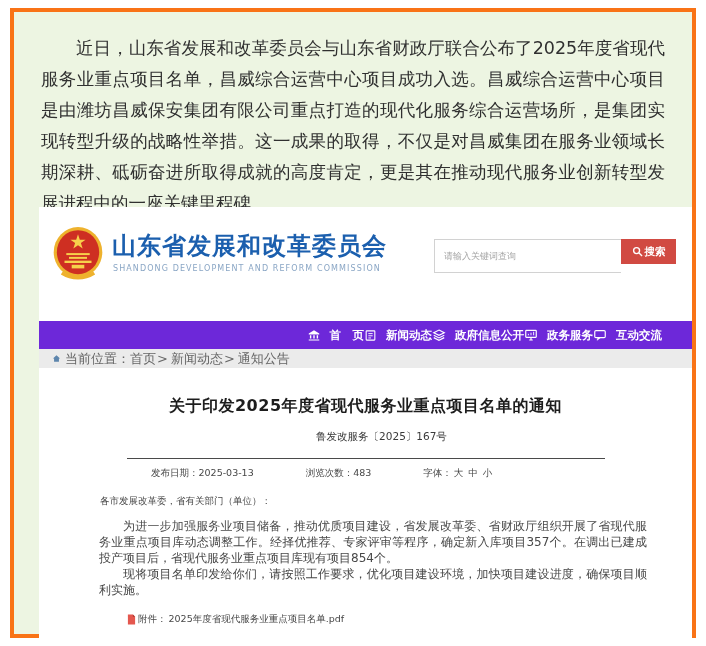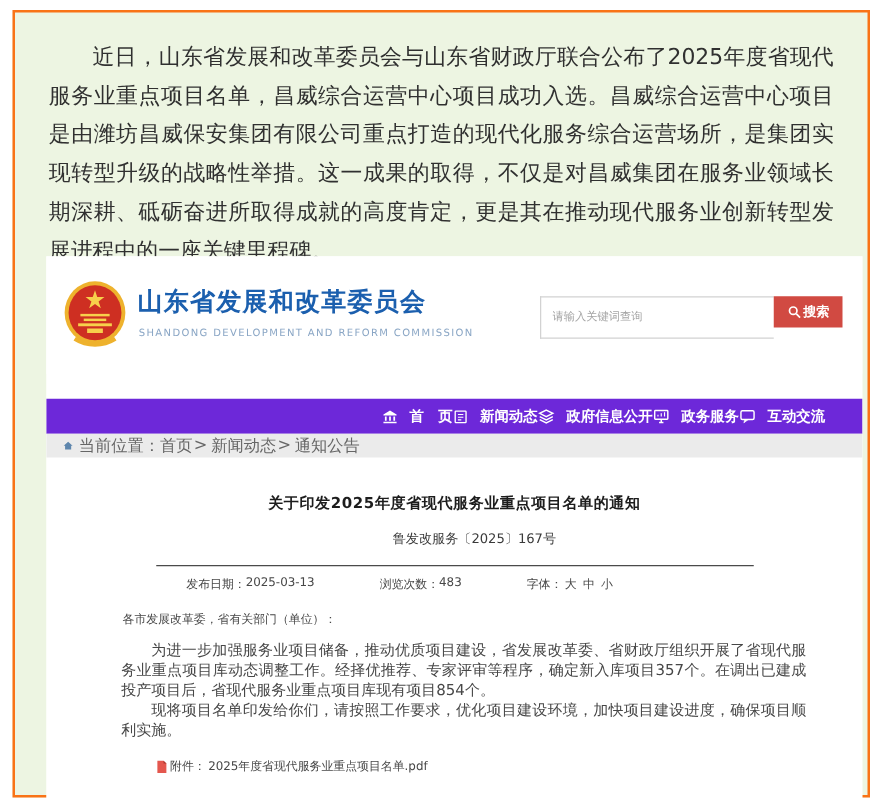--- a/index.html
+++ b/index.html
@@ -9,21 +9,21 @@
     font-family: "DejaVu Sans", "Liberation Sans", sans-serif;
     position: relative;
     overflow: hidden;
   }
   
   .panel {
     position: absolute;
     left: 10px; top: 8px;
     width: 686px; height: 630px;
     background: #edf5e2;
-    border: 2px solid #f97316;
+    border: 4px solid #f97316;
   }
   .intro {
     padding: 21px 27px 0 27px;
     font-size: 17.5px;
     line-height: 31px;
     color: #303030;
     text-align: justify;
     text-indent: 2em;
   }
   
@@ -32,21 +32,21 @@
     left: 25px; top: 195px;
     width: 653px; height: 434px;
     background: #ffffff;
     overflow: hidden;
   }
   
   .site-header { position: relative; height: 94px; background: #ffffff; }
   .emblem { position: absolute; left: 12px; top: 16px; width: 54px; height: 62px; }
   .site-name {
     position: absolute; left: 73px; top: 23px;
-    font-size: 20px; font-weight: bold; color: #1b5fae; letter-spacing: 1px;
+    font-size: 24px; font-weight: bold; color: #1b5fae; letter-spacing: 1px;
     white-space: nowrap;
   }
   .site-name-en {
     position: absolute; left: 74px; top: 57px;
     font-size: 8px; color: #8aa6c5; letter-spacing: 1.1px; white-space: nowrap;
   }
   .search-wrap { position: absolute; left: 395px; top: 32px; display: flex; }
   .search-input {
     width: 187px; height: 25px;
     border: 1px solid #d2d2d2; border-right: none;
@@ -84,21 +84,21 @@
     display: flex; align-items: center;
     padding: 0 13px;
     font-size: 13px; color: #666;
   }
   .crumb svg { margin-right: 4px; }
   .crumb .sep { margin: 0 3px 0 1px; }
   .crumb-link { cursor: pointer; }
   
   .doc-title {
     margin-top: 28px; text-align: center;
-    font-size: 12px; font-weight: bold; color: #1d1d1d;
+    font-size: 16px; font-weight: bold; color: #1d1d1d;
     letter-spacing: 0.5px;
   }
   .doc-num { margin-top: 13px; text-align: center; font-size: 10.5px; color: #3a3a3a; margin-left: 32px; }
   .rule { width: 478px; margin: 14px auto 0; border-top: 1px solid #4a4a4a; height: 0; }
   .meta {
     margin: 8px 0 0 112px;
     display: flex; align-items: center; gap: 52px;
     font-size: 9.5px; color: #474747;
   }
   .meta-group { display: flex; align-items: flex-start; }

